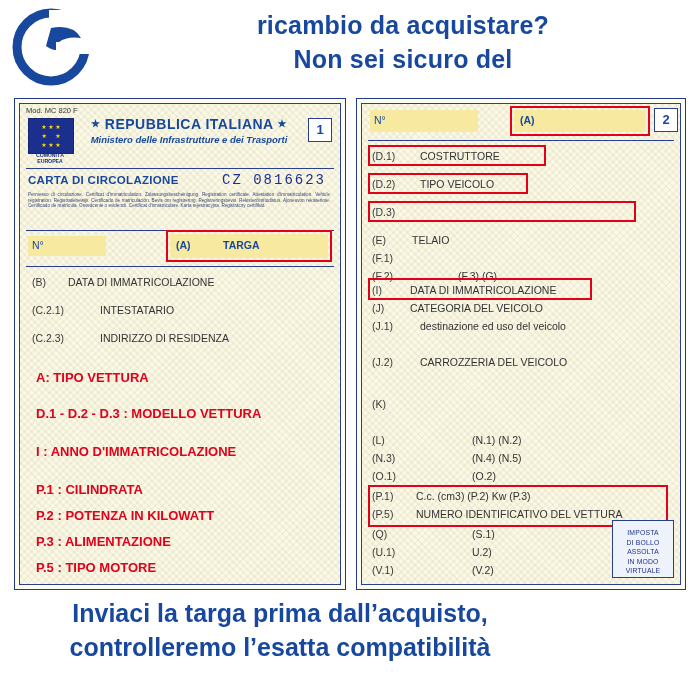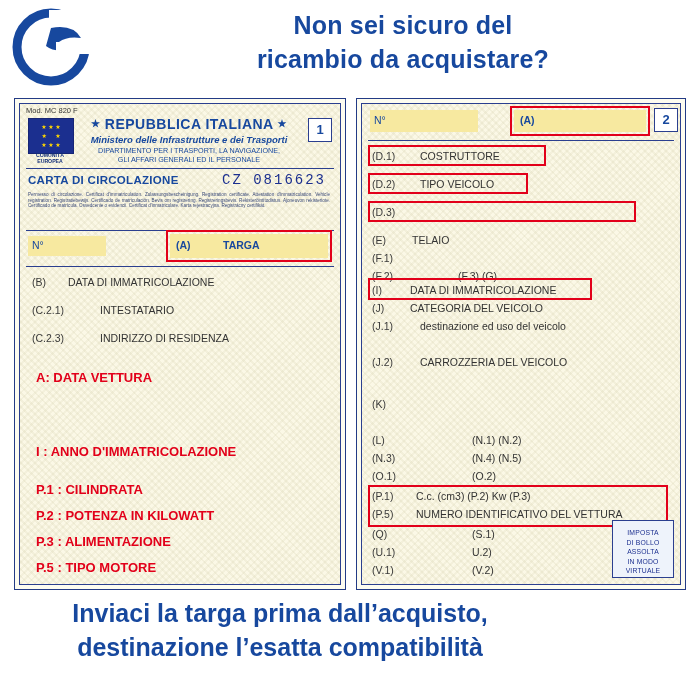--- a/index.html
+++ b/index.html
@@ -143,22 +143,22 @@
 <div class="header">
   <div class="logo">
     <svg width="78" height="78" viewBox="0 0 78 78">
       <circle cx="39" cy="39" r="34" fill="none" stroke="#17489e" stroke-width="9"></circle>
       <rect x="37" y="2" width="40" height="36" fill="#ffffff"></rect>
       <path d="M39 20 q22 -4 30 10 q-14 -2 -22 4 q12 0 17 6 q-20 6 -30 -2 z" fill="#17489e"></path>
       <rect x="44" y="34" width="34" height="12" fill="#ffffff"></rect>
     </svg>
   </div>
   <div class="headline">
+    <div>ricambio da acquistare?</div>
     <div>Non sei sicuro del</div>
-    <div>ricambio da acquistare?</div>
   </div>
 </div>
 
 <div class="doc doc-left">
   <div class="paper">
 
     <div class="modlabel">Mod. MC 820 F</div>
 
     <div class="l-head">
       <div class="eu-flag">
@@ -167,24 +167,20 @@
       <div class="eu-cap">
         <span>COMUNITÀ</span><br>
         <span>EUROPEA</span>
       </div>
       <div class="rep">
         <span class="star">★</span>
         <span>REPUBBLICA ITALIANA</span>
         <span class="star">★</span>
       </div>
       <div class="min">Ministero delle Infrastrutture e dei Trasporti</div>
-      <div class="min2">
-        <span>DIPARTIMENTO PER I TRASPORTI, LA NAVIGAZIONE,</span><br>
-        <span>GLI AFFARI GENERALI ED IL PERSONALE</span>
-      </div>
       <div class="boxnum">1</div>
     </div>
 
     <div class="carta">CARTA DI CIRCOLAZIONE</div>
     <div class="cz">CZ 0816623</div>
     <div class="fineprint">Permesso di circolazione. Certificat d'immatriculation. Zulassungsbescheinigung. Registration certificate. Attestation d'immatriculation. Vehicle registration. Registratiebewijs. Certificado de matriculación. Bevis om registrering. Registreringsbevis. Rekisteröintitodistus. Ajoneuvon rekisteriote. Certificado de matrícula. Osvedcenie o evidencii. Certificat d'inmatriculare. Karta rejestracyjna. Registrácny certifikát.</div>
 
     <div class="rule" style="top:126px;"></div>
 
     <div class="yellowfill" style="left:8px;top:132px;width:78px;height:20px;"></div>
@@ -199,21 +195,22 @@
 
     <div class="field code" style="left:12px;top:172px;">(B)</div>
     <div class="field" style="left:48px;top:172px;">DATA DI IMMATRICOLAZIONE</div>
 
     <div class="field code" style="left:12px;top:200px;">(C.2.1)</div>
     <div class="field" style="left:80px;top:200px;">INTESTATARIO</div>
 
     <div class="field code" style="left:12px;top:228px;">(C.2.3)</div>
     <div class="field" style="left:80px;top:228px;">INDIRIZZO DI RESIDENZA</div>
 
-    <div class="redtxt" style="left:16px;top:266px;">A: DATA VETTURA</div>
+    <div class="redtxt" style="left:16px;top:266px;">A: TIPO VETTURA</div>
+    <div class="redtxt" style="left:16px;top:302px;">D.1 - D.2 - D.3 : MODELLO VETTURA</div>
     <div class="redtxt" style="left:16px;top:340px;">I : ANNO D'IMMATRICOLAZIONE</div>
     <div class="redtxt" style="left:16px;top:378px;">P.1 : CILINDRATA</div>
     <div class="redtxt" style="left:16px;top:404px;">P.2 : POTENZA IN KILOWATT</div>
     <div class="redtxt" style="left:16px;top:430px;">P.3 : ALIMENTAZIONE</div>
     <div class="redtxt" style="left:16px;top:456px;">P.5 :  TIPO MOTORE</div>
   </div>
 </div>
 
 <div class="doc doc-right">
   <div class="paper">
@@ -291,14 +288,14 @@
     <div class="field" style="left:110px;top:478px;">(V.5)</div>
 
     <div class="stamp">
       IMPOSTA<br>DI BOLLO<br>ASSOLTA<br>IN MODO<br>VIRTUALE
     </div>
   </div>
 </div>
 
 <div class="footer">
   <div>Inviaci la targa prima dall’acquisto,</div>
-  <div>destinazione l’esatta compatibilità</div>
+  <div>controlleremo l’esatta compatibilità</div>
 </div>
 
 </body></html>

